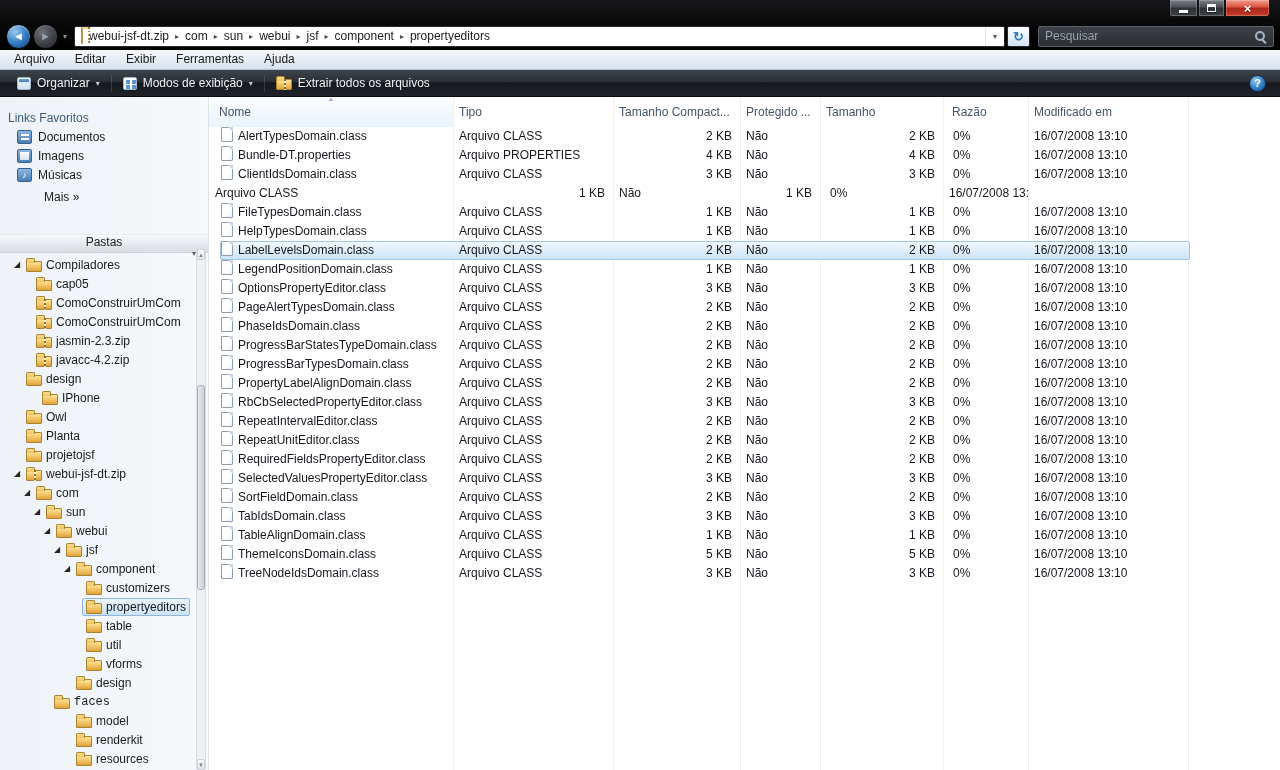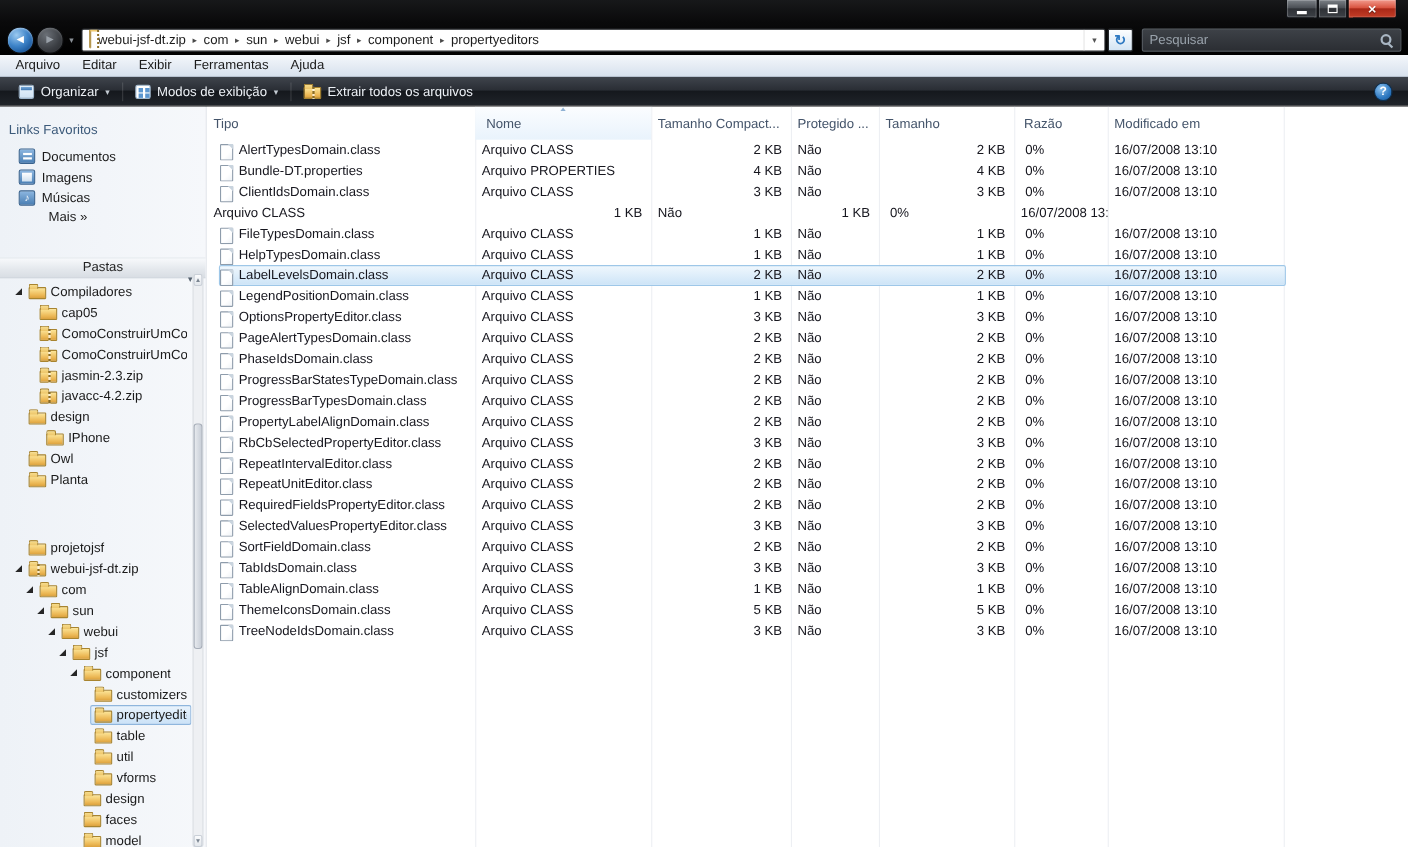--- a/index.html
+++ b/index.html
@@ -62,23 +62,23 @@
 .ic-folder{position:relative;width:16px;height:11px;flex:0 0 auto;background:linear-gradient(#fce598,#ecb855 70%,#dba13e);border:1px solid #a8842f;border-radius:1px;margin-top:3px;}
 .ic-folder::before{content:'';position:absolute;top:-4px;left:-1px;width:7px;height:4px;background:linear-gradient(#f7dd8d,#ecc367);border:1px solid #a8842f;border-bottom:none;border-radius:2px 2px 0 0;}
 .ic-zip::after{content:'';position:absolute;left:7px;top:-1px;bottom:-1px;width:2px;background:repeating-linear-gradient(180deg,#8a6d28 0 2px,rgba(255,255,255,.7) 2px 4px);}
 .ic-file{position:relative;width:12px;height:15px;flex:0 0 auto;background:linear-gradient(135deg,#fff 60%,#eef2f6);border:1px solid #8e9cab;border-radius:1px;}
 .ic-file::before{content:'';position:absolute;top:-1px;right:-1px;width:0;height:0;border-style:solid;border-width:0 5px 5px 0;border-color:transparent #c9d4de transparent transparent;}
 
 
 .main{position:absolute;top:97px;left:0;right:0;bottom:0;display:flex;}
 
 
-.sidebar{position:relative;width:188px;background:linear-gradient(90deg,#eef2f7,#f6f8fb);border-right:1px solid #dde2e8;flex:0 0 auto;overflow:hidden;}
+.sidebar{position:relative;width:209px;background:linear-gradient(90deg,#eef2f7,#f6f8fb);border-right:1px solid #dde2e8;flex:0 0 auto;overflow:hidden;}
 .fav-title{padding:14px 8px 5px 8px;font-size:12px;color:#3c5a7a;}
-.fav-item{display:flex;align-items:flex-end;gap:6px;height:19px;padding-left:17px;font-size:12px;color:#1a1a1a;}
+.fav-item{display:flex;align-items:flex-start;gap:6px;height:19px;padding-left:17px;font-size:12px;color:#1a1a1a;}
 .fav-ic{width:15px;height:14px;border-radius:2px;flex:0 0 auto;position:relative;border:1px solid #38628e;background:linear-gradient(#8cb6e0,#4a7fb4);}
 .fav-ic.doc::before{content:'';position:absolute;left:3px;top:3px;width:8px;height:2px;background:#fff;box-shadow:0 4px 0 #fff;}
 .fav-ic.img::before{content:'';position:absolute;left:2px;top:2px;width:9px;height:8px;background:linear-gradient(#fff,#cfe0ef);}
 .fav-ic.mus{color:#fff;font-size:9px;display:flex;align-items:center;justify-content:center;}
 .more-link{height:19px;padding-left:44px;font-size:12px;color:#1a1a1a;display:flex;align-items:center;}
 .pastas-band{margin-top:28px;height:19px;background:linear-gradient(#f7f9fb,#e3e7ec 60%,#d9dee4);border-top:1px solid #e7ebef;border-bottom:1px solid #cdd3da;display:flex;align-items:center;padding:0 8px;font-size:12px;color:#222;flex-direction:column;}
 .pastas-band .chev{margin-left:auto;font-size:8px;color:#55616e;padding-right:4px;}
 .tree{position:relative;padding-top:2px;}
 .tree-row{display:flex;align-items:center;height:19px;font-size:12px;color:#1a1a1a;white-space:nowrap;overflow:hidden;margin-right:13px;}
 .expander{width:10px;font-size:8px;color:#262626;flex:0 0 auto;text-align:center;line-height:1;}
@@ -98,21 +98,21 @@
 .col-line{position:absolute;top:0;bottom:0;width:1px;background:#edeff3;z-index:0;}
 .fhead{position:relative;display:grid;grid-template-columns:244px 160px 127px 80px 123px 85px 160px 1fr;height:30px;align-items:stretch;font-size:12px;color:#44546a;z-index:1;}
 .hc{padding-left:6px;display:flex;align-items:center;position:relative;}
 .hc-0{padding-left:10px;background:linear-gradient(#fbfdff,#e9f3fc);}
 .hc-5{padding-left:9px;}
 .sort-arrow{position:absolute;top:-2px;left:50%;transform:translateX(-50%) scaleY(.7);font-size:8px;color:#90b2d4;}
 .rows{position:relative;z-index:1;}
 .frow{position:relative;display:grid;grid-template-columns:244px 160px 127px 80px 123px 85px 160px 1fr;height:19px;line-height:19px;font-size:12px;color:#16161e;}
 .frow.selected::before{content:'';position:absolute;left:11px;width:968px;top:0;bottom:0;background:linear-gradient(#eff7fd,#cde4f7);border:1px solid #9ec7e8;border-radius:2px;}
 .fc{position:relative;z-index:1;overflow:hidden;white-space:nowrap;}
-.c-name{display:flex;align-items:flex-end;gap:5px;padding-left:12px;}
+.c-name{display:flex;align-items:flex-start;gap:5px;padding-left:12px;}
 .c-type{padding-left:6px;}
 .c-num{text-align:right;padding-right:8px;}
 .c-prot{padding-left:6px;}
 .c-ratio{padding-left:10px;}
 .c-date{padding-left:6px;}
 </style>
 </head>
 <body>
 
 <div class="window">
@@ -287,21 +287,21 @@
               <span class="tree-label">Owl</span>
             </span>
           </div>
           <div class="tree-row" style="padding-left: 12px;">
             <span class="expander"></span>
             <span class="node-box">
               <span class="ic-folder"></span>
               <span class="tree-label">Planta</span>
             </span>
           </div>
-          <div class="tree-row" style="padding-left: 12px; margin-top: 43px;">
+          <div class="tree-row" style="padding-left: 12px;">
             <span class="expander"></span>
             <span class="node-box">
               <span class="ic-folder"></span>
               <span class="tree-label">projetojsf</span>
             </span>
           </div>
           <div class="tree-row" style="padding-left: 12px;">
             <span class="expander">◢</span>
             <span class="node-box">
               <span class="ic-folder ic-zip"></span>
@@ -378,21 +378,21 @@
               <span class="tree-label">vforms</span>
             </span>
           </div>
           <div class="tree-row" style="padding-left: 62px;">
             <span class="expander"></span>
             <span class="node-box">
               <span class="ic-folder"></span>
               <span class="tree-label">design</span>
             </span>
           </div>
-          <div class="tree-row" style="padding-left: 62px;">
+          <div class="tree-row" style="padding-left: 40px; font-family: Liberation Mono, monospace;">
             <span class="expander"></span>
             <span class="node-box">
               <span class="ic-folder"></span>
               <span class="tree-label">faces</span>
             </span>
           </div>
           <div class="tree-row" style="padding-left: 62px;">
             <span class="expander"></span>
             <span class="node-box">
               <span class="ic-folder"></span>
@@ -423,27 +423,27 @@
 
     <div class="filelist">
       <span class="col-line" style="left:244px"></span>
       <span class="col-line" style="left:404px"></span>
       <span class="col-line" style="left:531px"></span>
       <span class="col-line" style="left:611px"></span>
       <span class="col-line" style="left:734px"></span>
       <span class="col-line" style="left:819px"></span>
       <span class="col-line" style="left:979px"></span>
       <div class="fhead">
-          <div class="hc hc-1">
-            <span>Tipo</span>
-          </div>
           <div class="hc hc-0">
             <span class="sort-arrow">▲</span>
             <span>Nome</span>
           </div>
+          <div class="hc hc-1">
+            <span>Tipo</span>
+          </div>
           <div class="hc hc-2">
             <span>Tamanho Compact...</span>
           </div>
           <div class="hc hc-3">
             <span>Protegido ...</span>
           </div>
           <div class="hc hc-4">
             <span>Tamanho</span>
           </div>
           <div class="hc hc-5">

